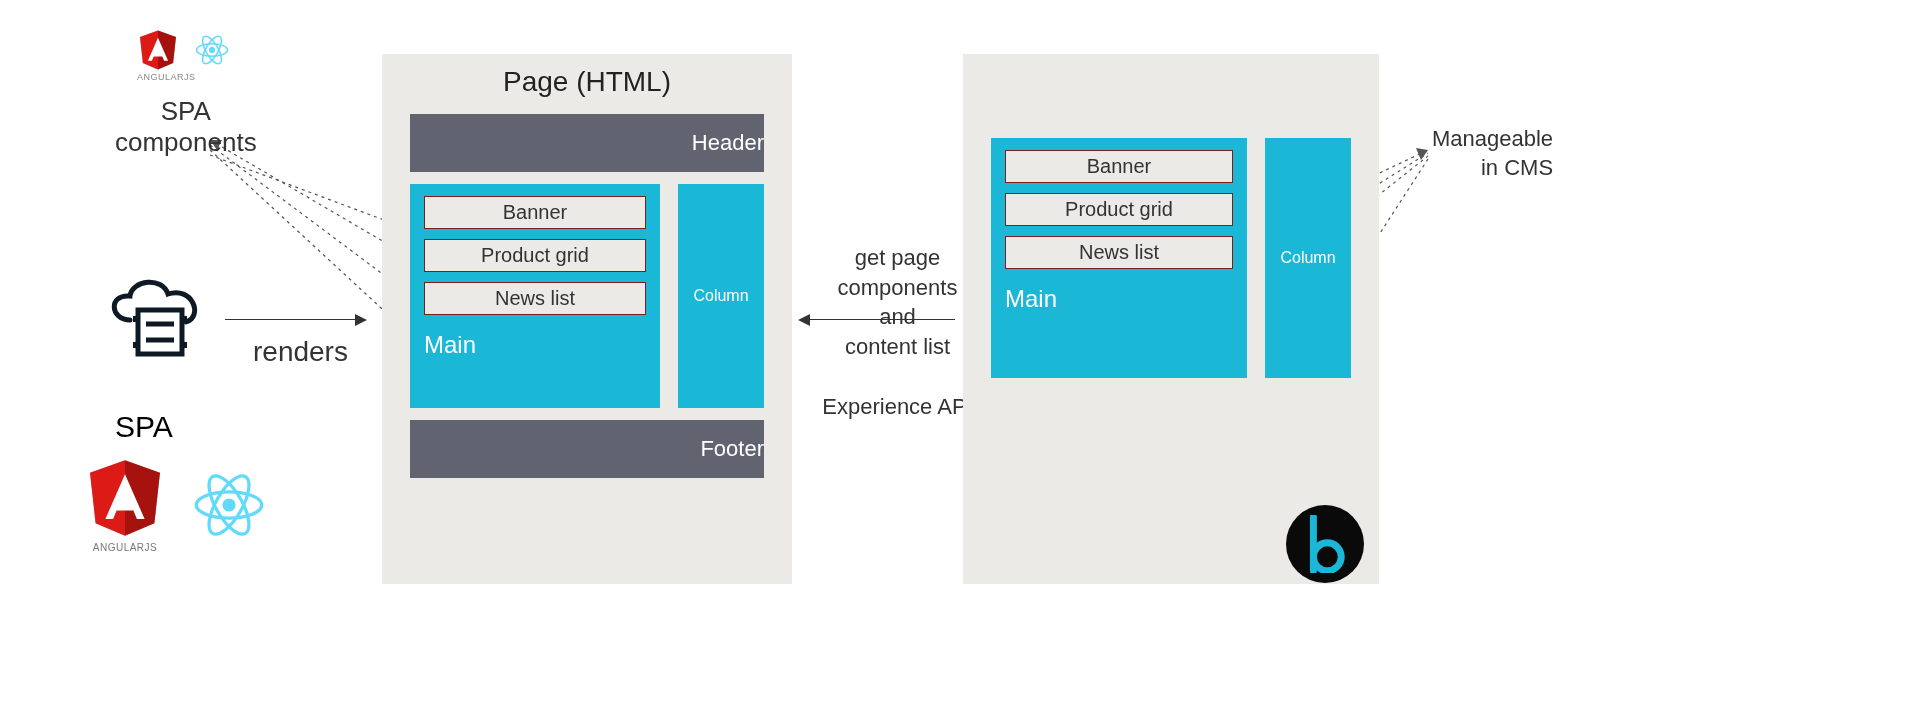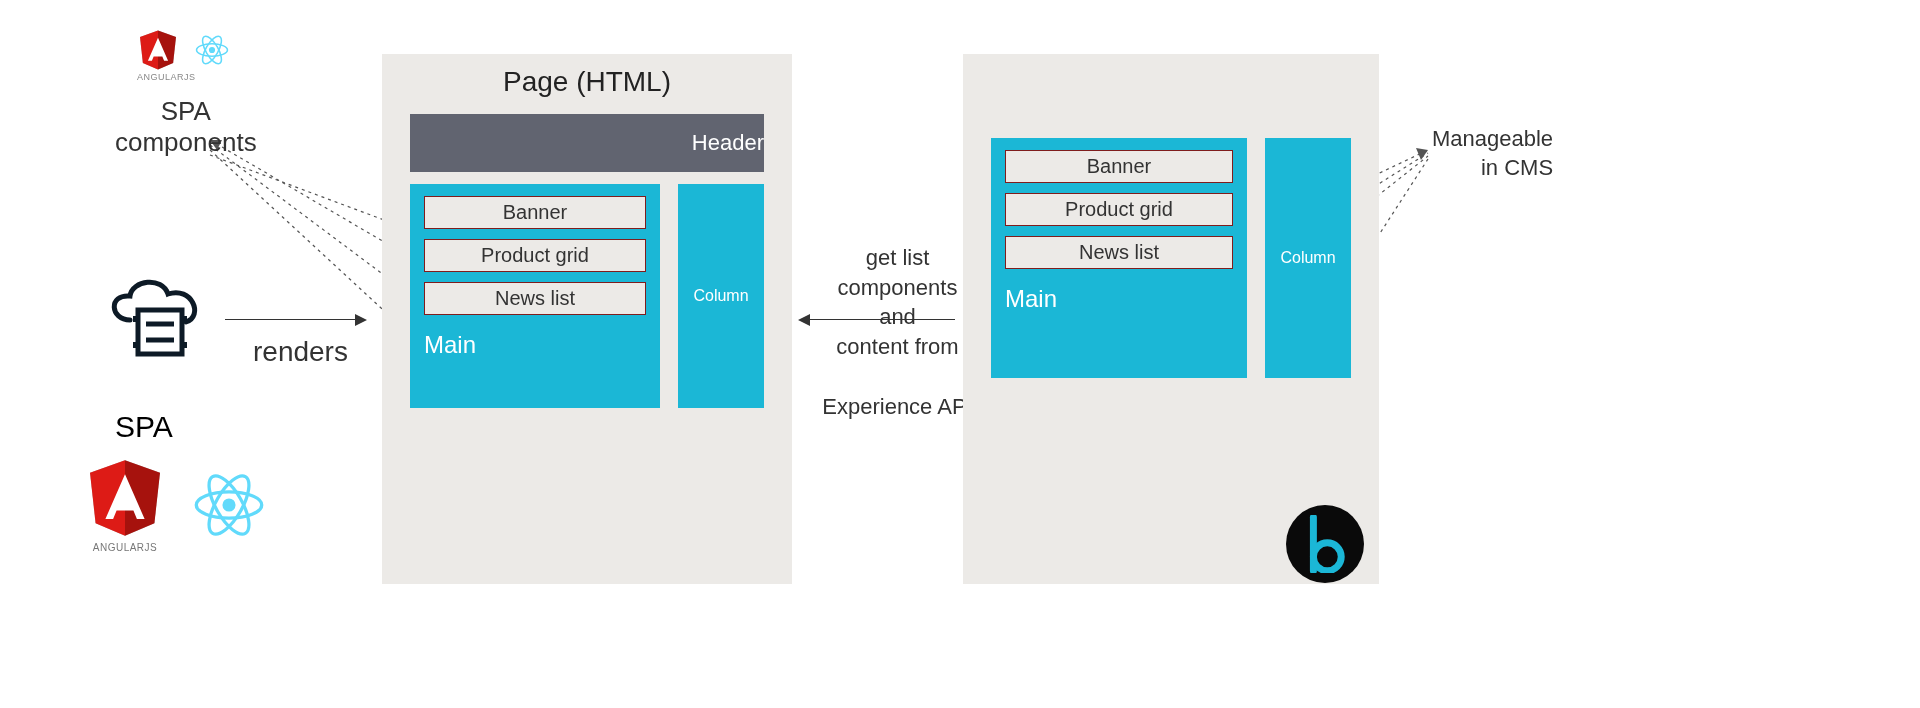--- a/index.html
+++ b/index.html
@@ -170,27 +170,28 @@
   <div class="header-bar">Header</div>
   <div class="stage-row">
     <div class="main-box">
       <div class="stage-item">Banner</div>
       <div class="stage-item">Product grid</div>
       <div class="stage-item">News list</div>
       <div class="main-label">Main</div>
     </div>
     <div class="column-box">Column</div>
   </div>
+  <div class="footer-bar">Footer</div>
 </div>
 
 <div class="middle-arrow-line"></div>
 <div class="middle-text">
-  <span>get list</span><br>
+  <span>get page</span><br>
   <span>components and</span><br>
-  <span>content from</span>
+  <span>content list</span>
   <div style="height:30px;"></div>
   <span>Experience API</span>
 </div>
 
 <div class="page-card json">
   <div style="height:60px;"></div>
   <div class="stage-row">
     <div class="main-box">
       <div class="stage-item">Banner</div>
       <div class="stage-item">Product grid</div>

